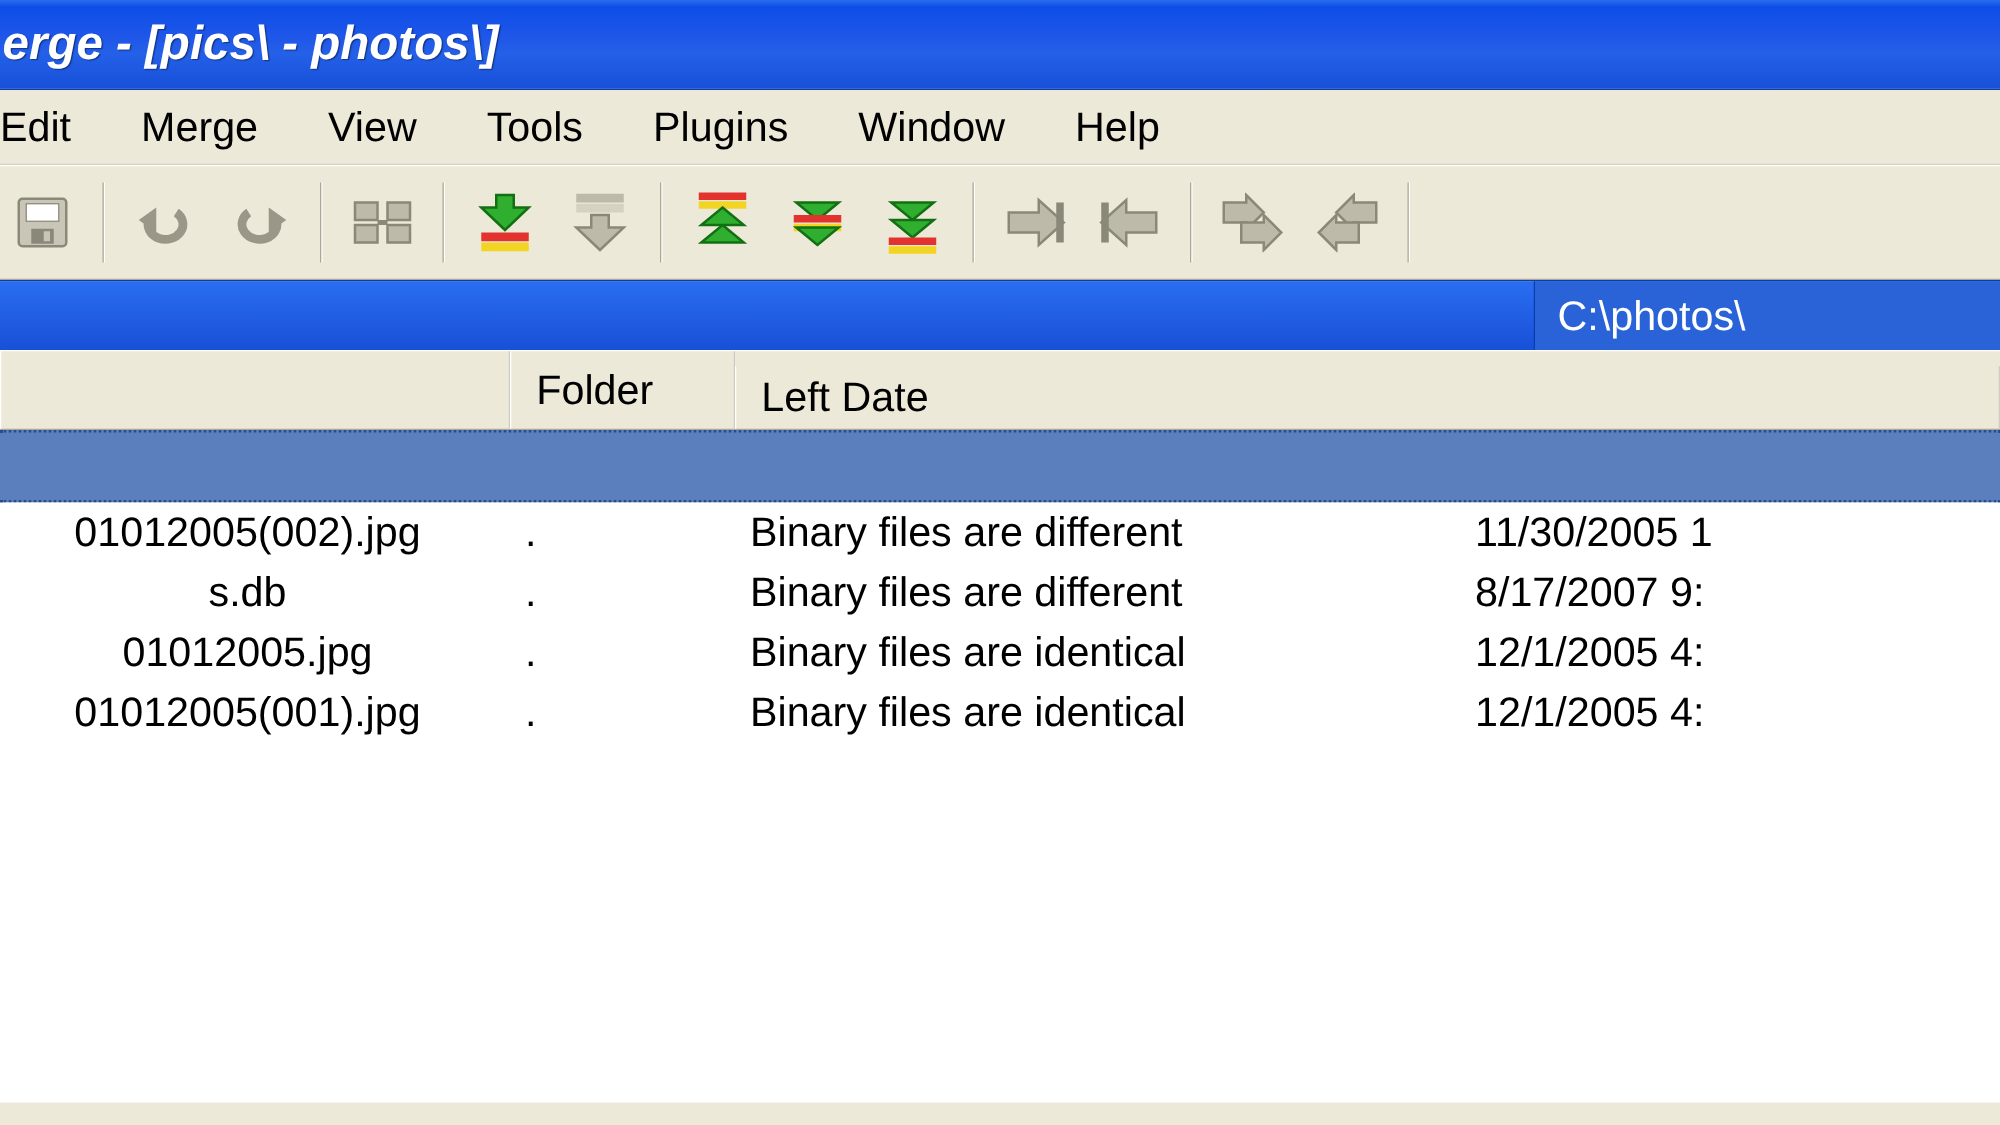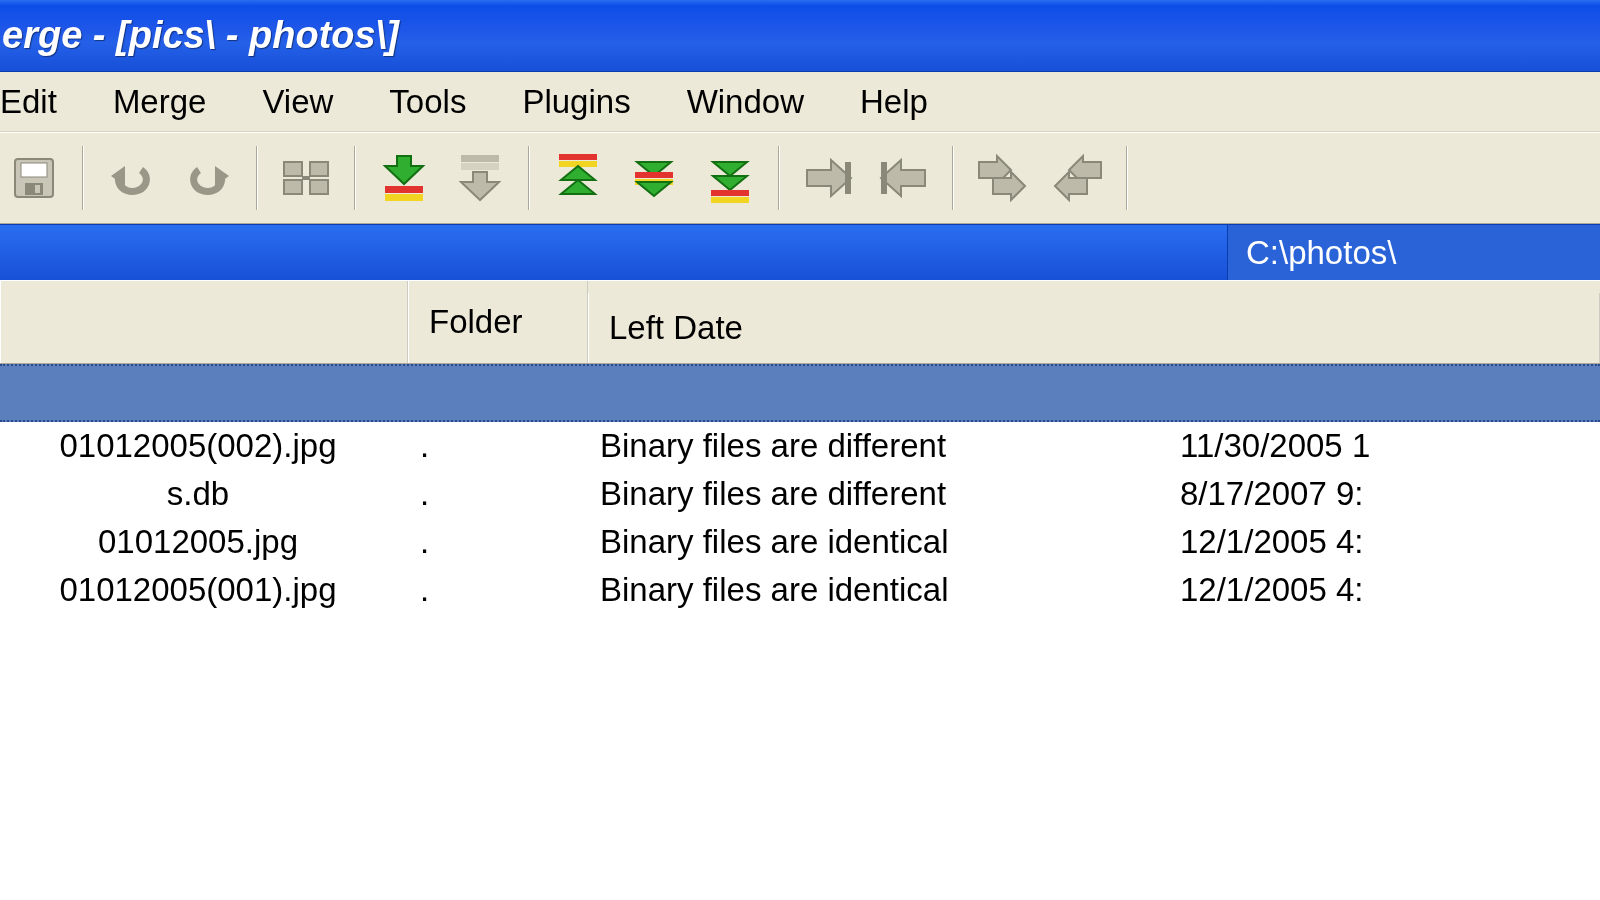--- a/index.html
+++ b/index.html
@@ -82,21 +82,21 @@
   .path-right {
     width: 372px;
     display: flex;
     align-items: center;
     padding-left: 18px;
     color: #ffffff;
     font-size: 33px;
     background: #2a63d8;
   }
   .header-row {
-    height: 84px;
+    height: 64px;
     background: #ece9d8;
     display: flex;
     border-top: 1px solid #fff;
     border-bottom: 1px solid #aca899;
   }
   .header-cell {
     display: flex;
     align-items: center;
     padding: 0 20px;
     font-size: 33px;

